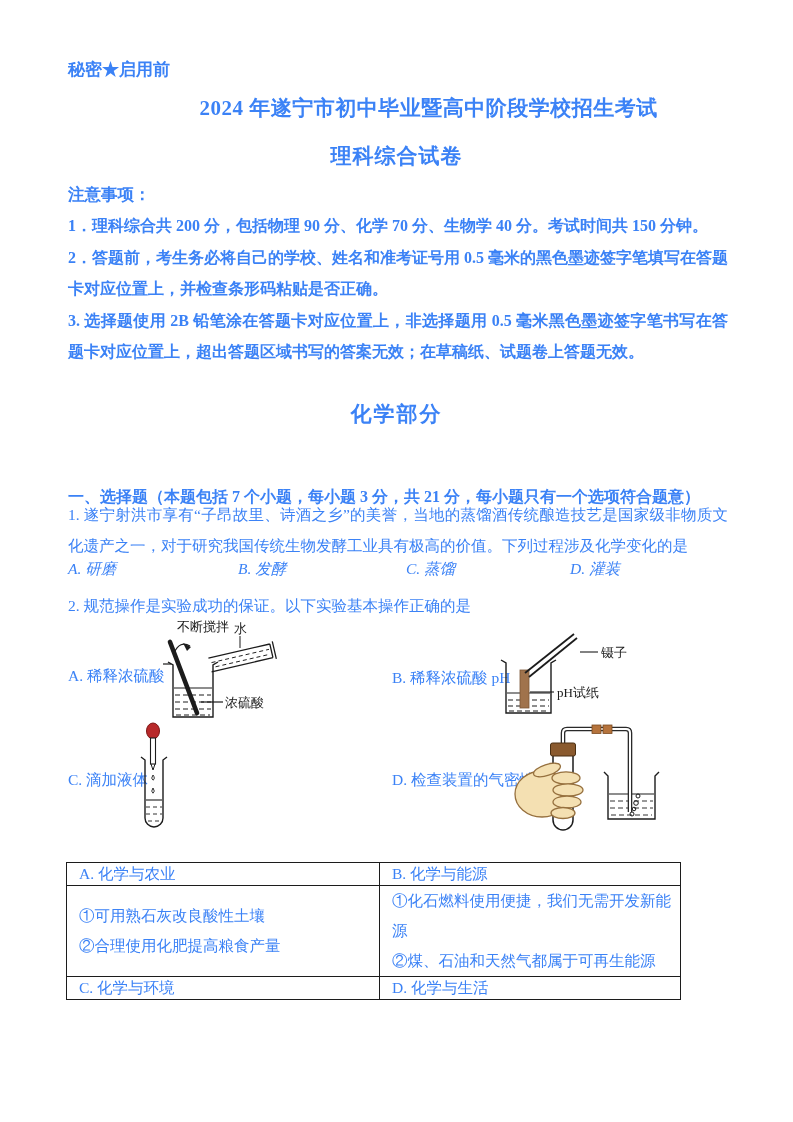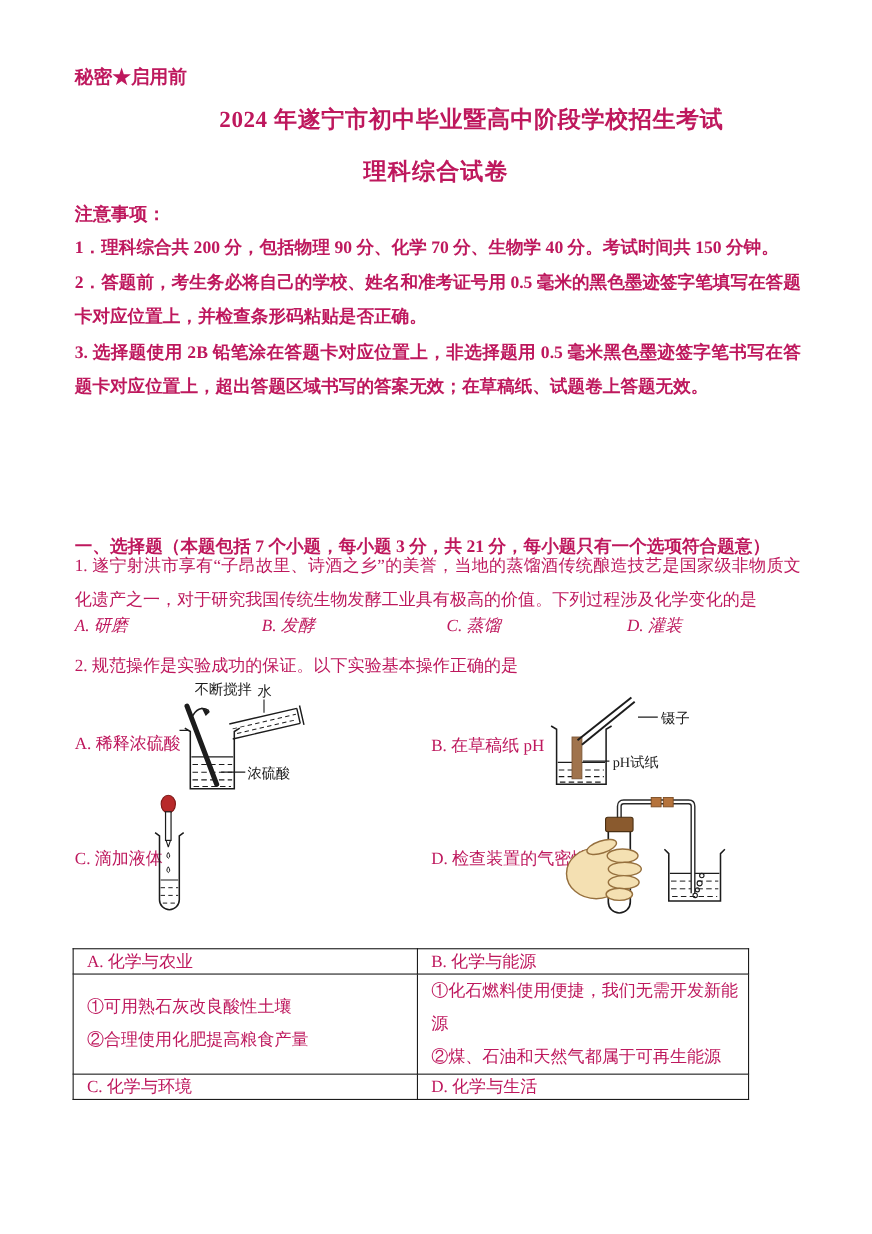--- a/index.html
+++ b/index.html
@@ -2,21 +2,21 @@
 <html><head>
 <meta charset="utf-8">
 <style>
   html,body{margin:0;padding:0;background:#e8e8e8;}
   .page{
     position:relative;
     width:793px;height:1122px;
     margin:0 auto;
     background:#ffffff;
     font-family:"Liberation Serif","DejaVu Serif",serif;
-    color:#be185d;
+    color:#3b82f6;
     overflow:hidden;
   }
   .abs{position:absolute;}
   .classification{left:68px;top:58px;font-size:17px;font-weight:bold;}
   .title{left:0;top:94px;width:100%;text-align:center;font-size:21px;font-weight:bold;letter-spacing:0.5px;padding-left:32px;}
   .subtitle{left:0;top:142px;width:100%;text-align:center;font-size:21px;font-weight:bold;letter-spacing:1px;}
   .notes-heading{left:68px;top:184px;font-size:16.5px;font-weight:bold;}
   .notes{left:68px;top:210px;width:660px;font-size:16px;font-weight:bold;line-height:31.5px;text-align:justify;}
   .notes p{margin:0;}
   .section-title{left:0;top:400px;width:100%;text-align:center;font-size:21px;font-weight:bold;letter-spacing:2px;}
@@ -55,37 +55,38 @@
   <div class="abs title">2024 年遂宁市初中毕业暨高中阶段学校招生考试</div>
   <div class="abs subtitle">理科综合试卷</div>
 
   <div class="abs notes-heading">注意事项：</div>
   <div class="abs notes">
     <p>1．理科综合共 200 分，包括物理 90 分、化学 70 分、生物学 40 分。考试时间共 150 分钟。</p>
     <p>2．答题前，考生务必将自己的学校、姓名和准考证号用 0.5 毫米的黑色墨迹签字笔填写在答题卡对应位置上，并检查条形码粘贴是否正确。</p>
     <p>3. 选择题使用 2B 铅笔涂在答题卡对应位置上，非选择题用 0.5 毫米黑色墨迹签字笔书写在答题卡对应位置上，超出答题区域书写的答案无效；在草稿纸、试题卷上答题无效。</p>
   </div>
 
+  <div class="abs section-title">化学部分</div>
   <div class="abs selection-heading">一、选择题（本题包括 7 个小题，每小题 3 分，共 21 分，每小题只有一个选项符合题意）</div>
 
   <div class="abs qtext q1">1. 遂宁射洪市享有“子昂故里、诗酒之乡”的美誉，当地的蒸馏酒传统酿造技艺是国家级非物质文化遗产之一，对于研究我国传统生物发酵工业具有极高的价值。下列过程涉及化学变化的是</div>
 
   <div class="abs options-row">
     <span class="opt" style="left:68px">A. 研磨</span>
     <span class="opt" style="left:238px">B. 发酵</span>
     <span class="opt" style="left:406px">C. 蒸馏</span>
     <span class="opt" style="left:570px">D. 灌装</span>
   </div>
 
   <div class="abs qtext q2">2. 规范操作是实验成功的保证。以下实验基本操作正确的是</div>
 
   <div class="abs figs">
 
     <span class="fig-label" style="left:68px;top:48px">A. 稀释浓硫酸</span>
-    <span class="fig-label" style="left:392px;top:50px">B. 在草稿纸 pH</span>
+    <span class="fig-label" style="left:392px;top:50px">B. 稀释浓硫酸 pH</span>
     <span class="fig-label" style="left:68px;top:152px">C. 滴加液体</span>
     <span class="fig-label" style="left:392px;top:152px">D. 检查装置的气密性</span>
 
     <svg class="figsvg" style="left:163px;top:2px" width="134" height="104" viewBox="0 0 134 104">
       <g>
         <path class="ink" stroke-width="1.4" d="M5,42 L10,45 L10,97 L50,97 L50,45 L55,42"></path>
         <line class="ink" x1="0" y1="44" x2="8" y2="44" stroke-width="1.2"></line>
         <line class="ink" x1="11" y1="68" x2="49" y2="68" stroke-width="1.2"></line>
         <g class="ink" stroke-width="1" stroke-dasharray="5 3">
           <line x1="12" y1="75" x2="48" y2="75"></line>

